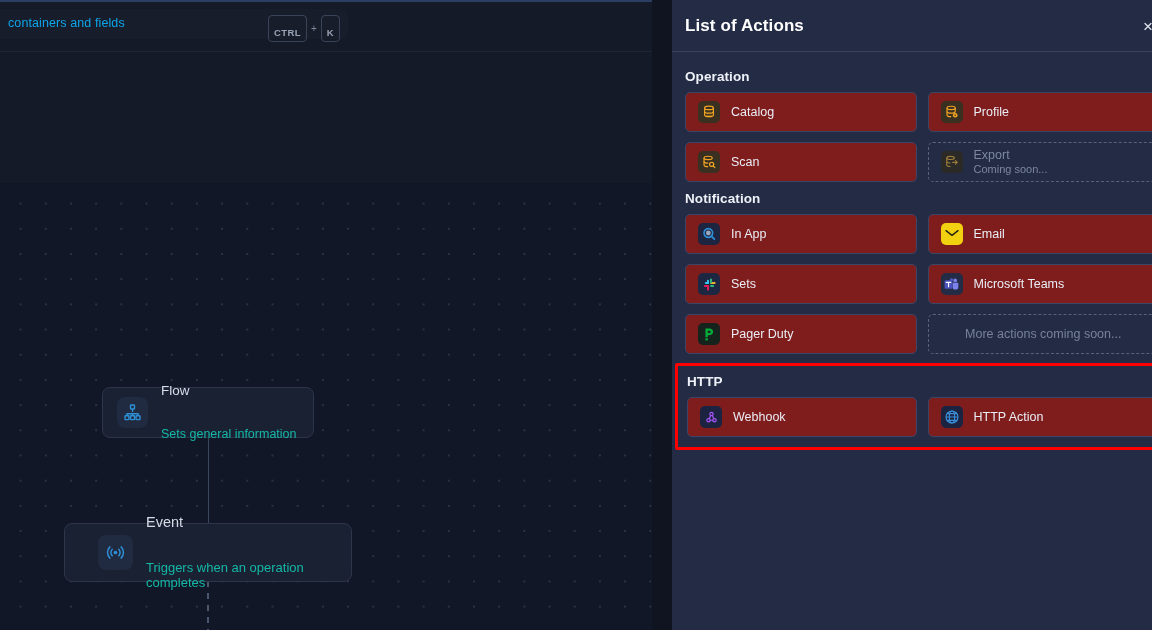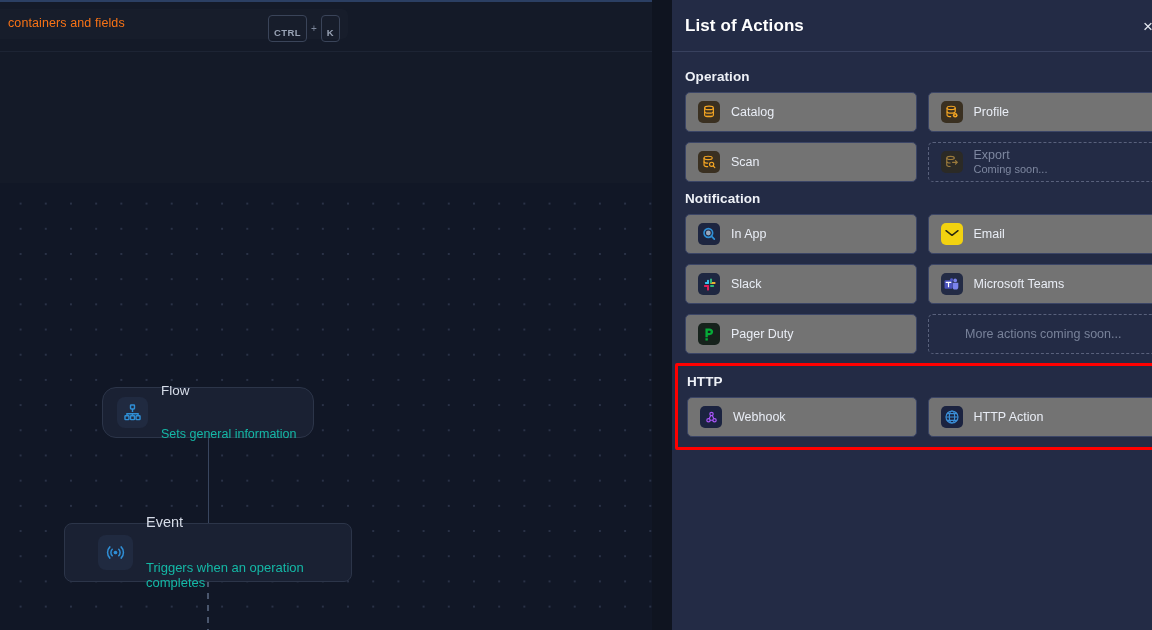--- a/index.html
+++ b/index.html
@@ -31,21 +31,21 @@
   .search-box {
     position: absolute; left: -60px; top: 9px;
     width: 408px; height: 30px;
     background: #171d2b;
     border-radius: 6px;
     display: flex; align-items: center;
     padding: 0 8px 0 0;
   }
   .search-placeholder {
     position: absolute; left: 68px; top: 7px;
-    font-size: 12.5px; color: #f97316;
+    font-size: 12.5px; color: #0ea5e9;
     letter-spacing: 0.1px; white-space: nowrap;
   }
   .kbd-wrap {
     position: absolute; right: 8px; top: 6px;
     display: flex; align-items: center; gap: 4px;
   }
   .kbd {
     border: 1px solid #3a4459;
     border-radius: 4px;
     color: #99a3b5;
@@ -90,21 +90,21 @@
   
   .node {
     position: absolute;
     background: #1a2133;
     border: 1px solid #2c3549;
     border-radius: 8px;
     display: flex; align-items: center;
     padding: 0 14px;
     gap: 13px;
   }
-  .node-flow { left: 102px; top: 387px; width: 212px; height: 51px; border-radius: 14px; }
+  .node-flow { left: 102px; top: 387px; width: 212px; height: 51px; }
   .node-event { left: 64px; top: 523px; width: 288px; height: 59px; padding-left: 33px; }
   .node-icon {
     width: 31px; height: 31px;
     border-radius: 8px;
     background: #202a40;
     display: flex; align-items: center; justify-content: center;
     flex: 0 0 auto;
   }
   .node-event .node-icon { width: 35px; height: 35px; }
   .node-text { display: flex; flex-direction: column; gap: 1px; }
@@ -147,21 +147,21 @@
     margin: 7px 0 8px 0;
     letter-spacing: 0.1px;
   }
   .grid {
     display: grid;
     grid-template-columns: 1fr 1fr;
     gap: 10px 11px;
   }
   .action-card {
     height: 40px;
-    background: #737373;
+    background: #7f1d1d;
     border: 1px solid #3b4566;
     border-radius: 5px;
     display: flex; align-items: center;
     padding: 0 12px;
     gap: 11px;
     cursor: pointer;
   }
   .action-card.disabled {
     background: transparent;
     border: 1px dashed #59617c;
@@ -378,21 +378,21 @@
                   <path d="M18.6 9.6h1.6" stroke="#ecb22e"></path>
                   <path d="M14.4 5.4v3.3" stroke="#2eb67d"></path>
                   <path d="M14.4 3.8v1.6" stroke="#2eb67d"></path>
                   <path d="M14.4 14.4h3.5" stroke="#2eb67d"></path>
                   <path d="M9.6 6.1v3.5" stroke="#36c5f0"></path>
                   <path d="M6.1 9.6h3.5" stroke="#36c5f0"></path>
                 </g>
               </svg>
             </span>
             <span class="card-text">
-              <span class="card-label">Slack</span>
+              <span class="card-label">Sets</span>
             </span>
           </div>
 
           <div class="action-card">
             <span class="card-icon ic-bg-teams">
               <svg class="ic" width="17" height="17" viewBox="0 0 24 24">
                 <circle cx="17.2" cy="6.3" r="2.6" fill="#7b83eb"></circle>
                 <circle cx="12.1" cy="5.4" r="2.1" fill="#5059c9"></circle>
                 <path d="M13.5 9.4h8.1v6.1a3.6 3.6 0 0 1-3.6 3.6h-.9a3.6 3.6 0 0 1-3.6-3.6z" fill="#7b83eb"></path>
                 <rect x="2.2" y="6.1" width="11.2" height="11.8" rx="1.4" fill="#4b53bc"></rect>

